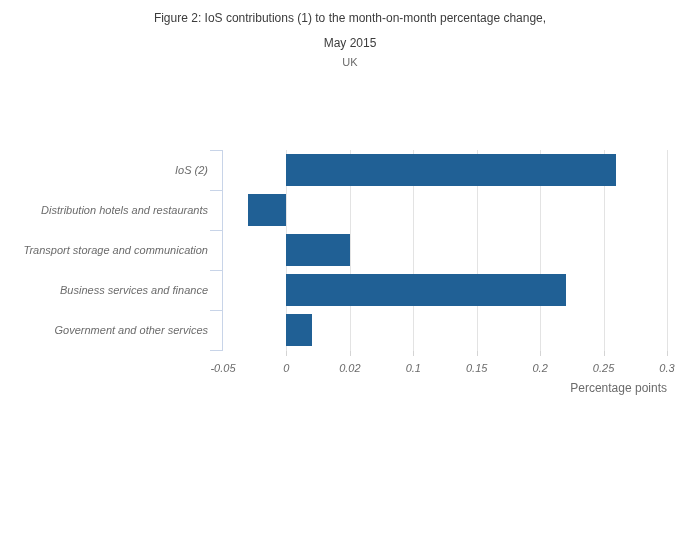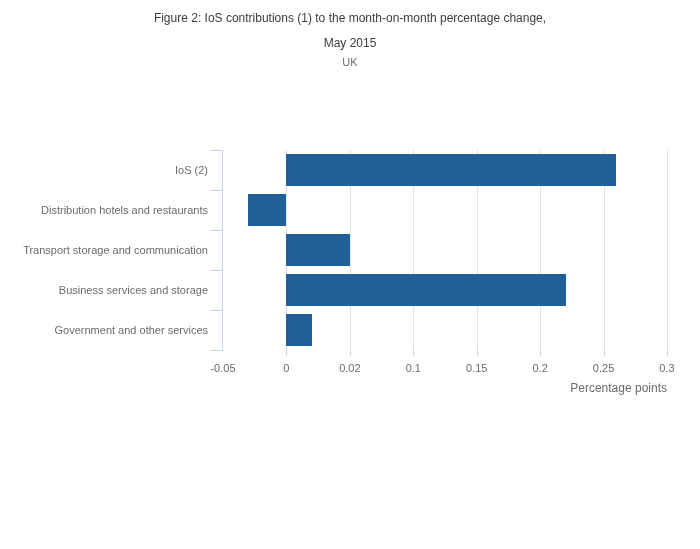--- a/index.html
+++ b/index.html
@@ -2,21 +2,21 @@
 <html><head>
 <meta charset="utf-8">
 <style>
   html,body{margin:0;padding:0;background:#ffffff;}
   #page{position:relative;width:700px;height:549px;background:#ffffff;overflow:hidden;
         font-family:"Liberation Sans","DejaVu Sans",sans-serif;}
   #chart-title{position:absolute;top:6px;left:0;right:0;text-align:center;
         font-size:12px;line-height:25px;color:#3c3c3c;}
   #chart-subtitle{position:absolute;top:56px;left:0;right:0;text-align:center;
         font-size:11px;color:#6b6b6b;}
-  #plot-layer{position:absolute;top:0;left:0;width:700px;height:409px;}
+  #plot-layer{position:absolute;top:0;left:0;width:700px;height:409px;font-style:italic;}
   .gridline{position:absolute;width:1px;background:#e3e3e3;}
   .x-tick{position:absolute;width:1px;background:#d4d4d4;}
   .y-axis-line{position:absolute;width:1px;background:#c8d4e8;}
   .y-axis-tick{position:absolute;height:1px;background:#c8d4e8;}
   .bar{position:absolute;}
   .category-label{position:absolute;left:0;width:208px;text-align:right;
         font-size:11px;color:#6b6b6b;}
   .x-tick-label{position:absolute;width:60px;text-align:center;
         font-size:11px;color:#6b6b6b;}
   #x-axis-title{position:absolute;left:367px;width:300px;top:381px;text-align:right;
@@ -54,21 +54,21 @@
       <div class="y-axis-tick" style="left: 210px; top: 270px; width: 12px; height: 1px; background: rgb(200, 212, 232); position: absolute;"></div>
       <div class="y-axis-tick" style="left: 210px; top: 310px; width: 12px; height: 1px; background: rgb(200, 212, 232); position: absolute;"></div>
       <div class="y-axis-tick" style="left: 210px; top: 350px; width: 12px; height: 1px; background: rgb(200, 212, 232); position: absolute;"></div>
       <div class="bar" style="left: 286.429px; top: 154px; width: 329.829px; height: 32px; background: rgb(32, 96, 149); position: absolute;"></div>
       <div class="category-label" style="top: 150px; height: 40px; line-height: 40px; position: absolute;">IoS (2)</div>
       <div class="bar" style="left: 248.371px; top: 194px; width: 38.0571px; height: 32px; background: rgb(32, 96, 149); position: absolute;"></div>
       <div class="category-label" style="top: 190px; height: 40px; line-height: 40px; position: absolute;">Distribution hotels and restaurants</div>
       <div class="bar" style="left: 286.429px; top: 234px; width: 63.4286px; height: 32px; background: rgb(32, 96, 149); position: absolute;"></div>
       <div class="category-label" style="top: 230px; height: 40px; line-height: 40px; position: absolute;">Transport storage and communication</div>
       <div class="bar" style="left: 286.429px; top: 274px; width: 279.086px; height: 32px; background: rgb(32, 96, 149); position: absolute;"></div>
-      <div class="category-label" style="top: 270px; height: 40px; line-height: 40px; position: absolute;">Business services and storage</div>
+      <div class="category-label" style="top: 270px; height: 40px; line-height: 40px; position: absolute;">Business services and finance</div>
       <div class="bar" style="left: 286.429px; top: 314px; width: 25.3714px; height: 32px; background: rgb(32, 96, 149); position: absolute;"></div>
       <div class="category-label" style="top: 310px; height: 40px; line-height: 40px; position: absolute;">Government and other services</div>
       <div class="x-tick-label" style="left: 193px; top: 362px; position: absolute;">-0.05</div>
       <div class="x-tick-label" style="left: 256.429px; top: 362px; position: absolute;">0</div>
       <div class="x-tick-label" style="left: 319.857px; top: 362px; position: absolute;">0.02</div>
       <div class="x-tick-label" style="left: 383.286px; top: 362px; position: absolute;">0.1</div>
       <div class="x-tick-label" style="left: 446.714px; top: 362px; position: absolute;">0.15</div>
       <div class="x-tick-label" style="left: 510.143px; top: 362px; position: absolute;">0.2</div>
       <div class="x-tick-label" style="left: 573.571px; top: 362px; position: absolute;">0.25</div>
       <div class="x-tick-label" style="left: 637px; top: 362px; position: absolute;">0.3</div>

